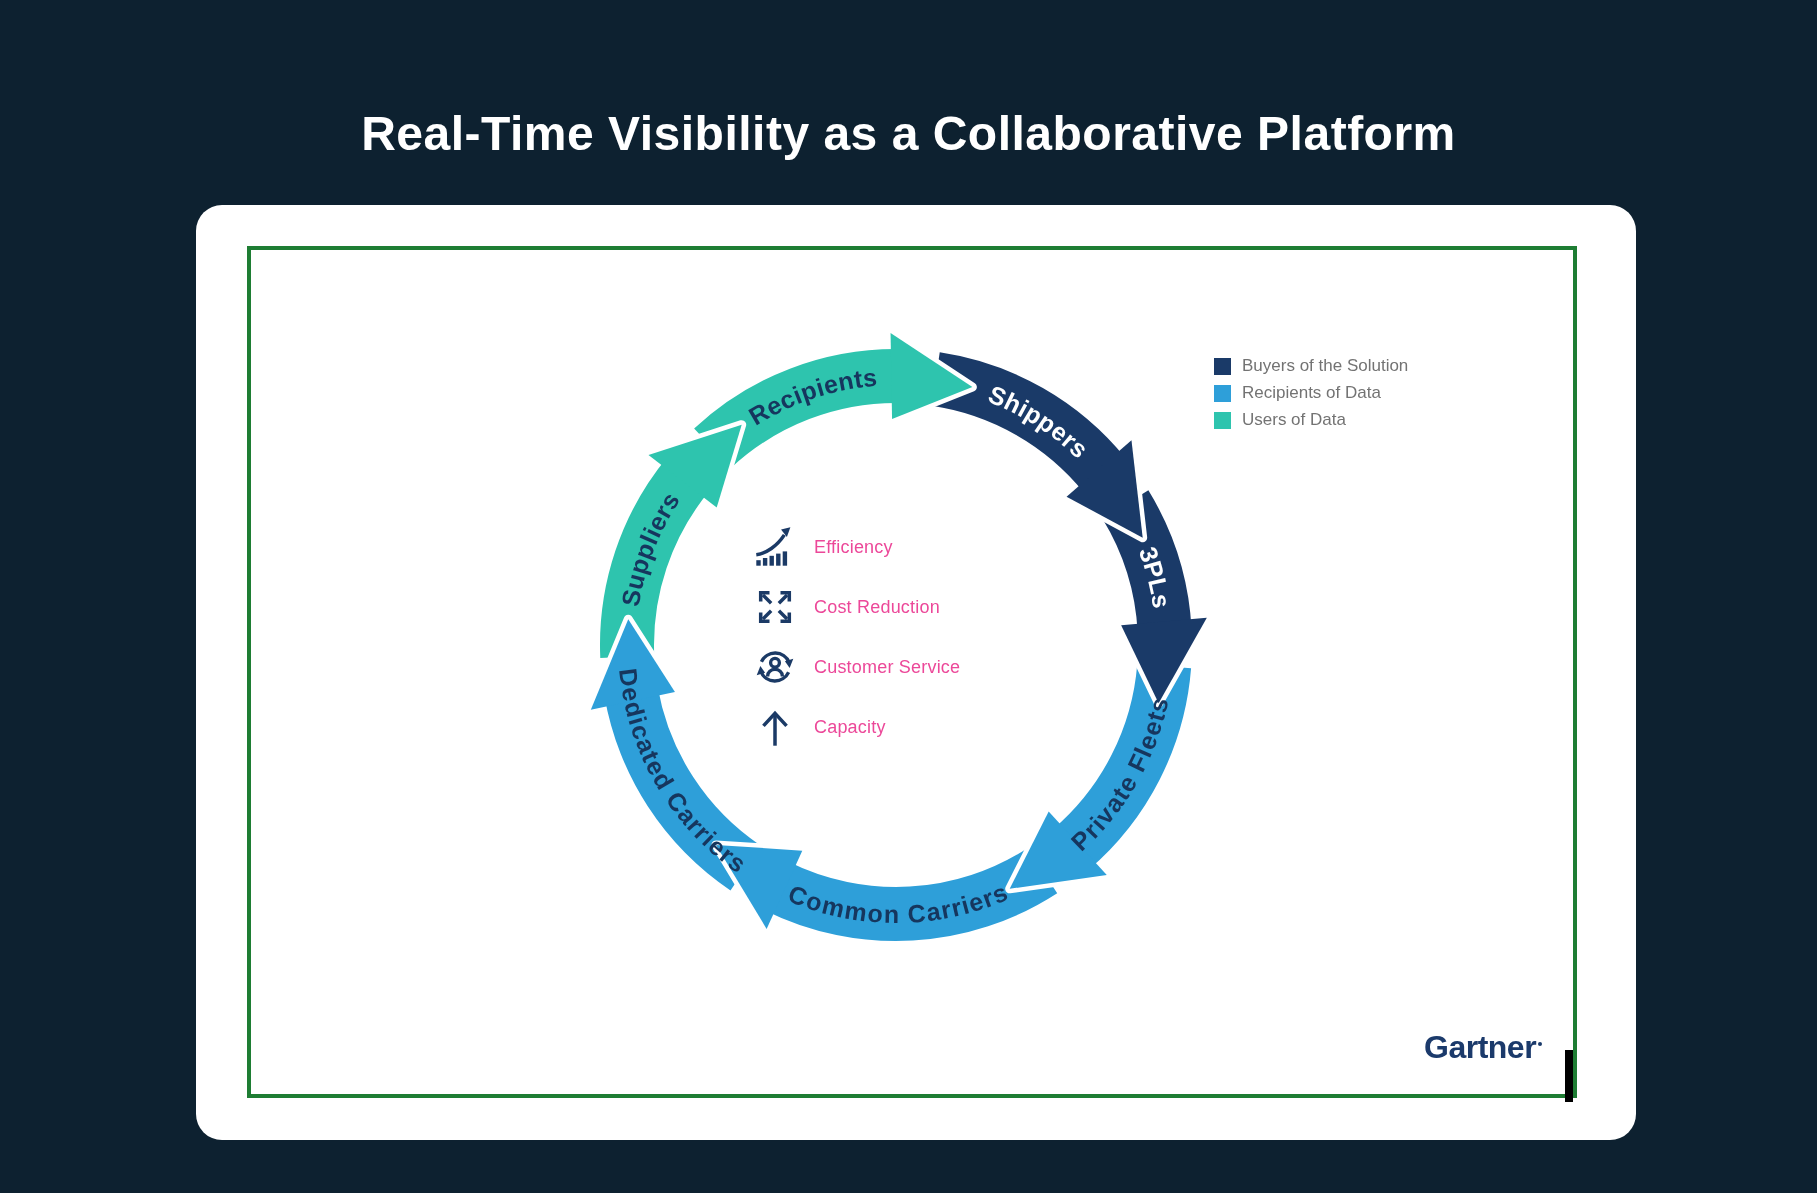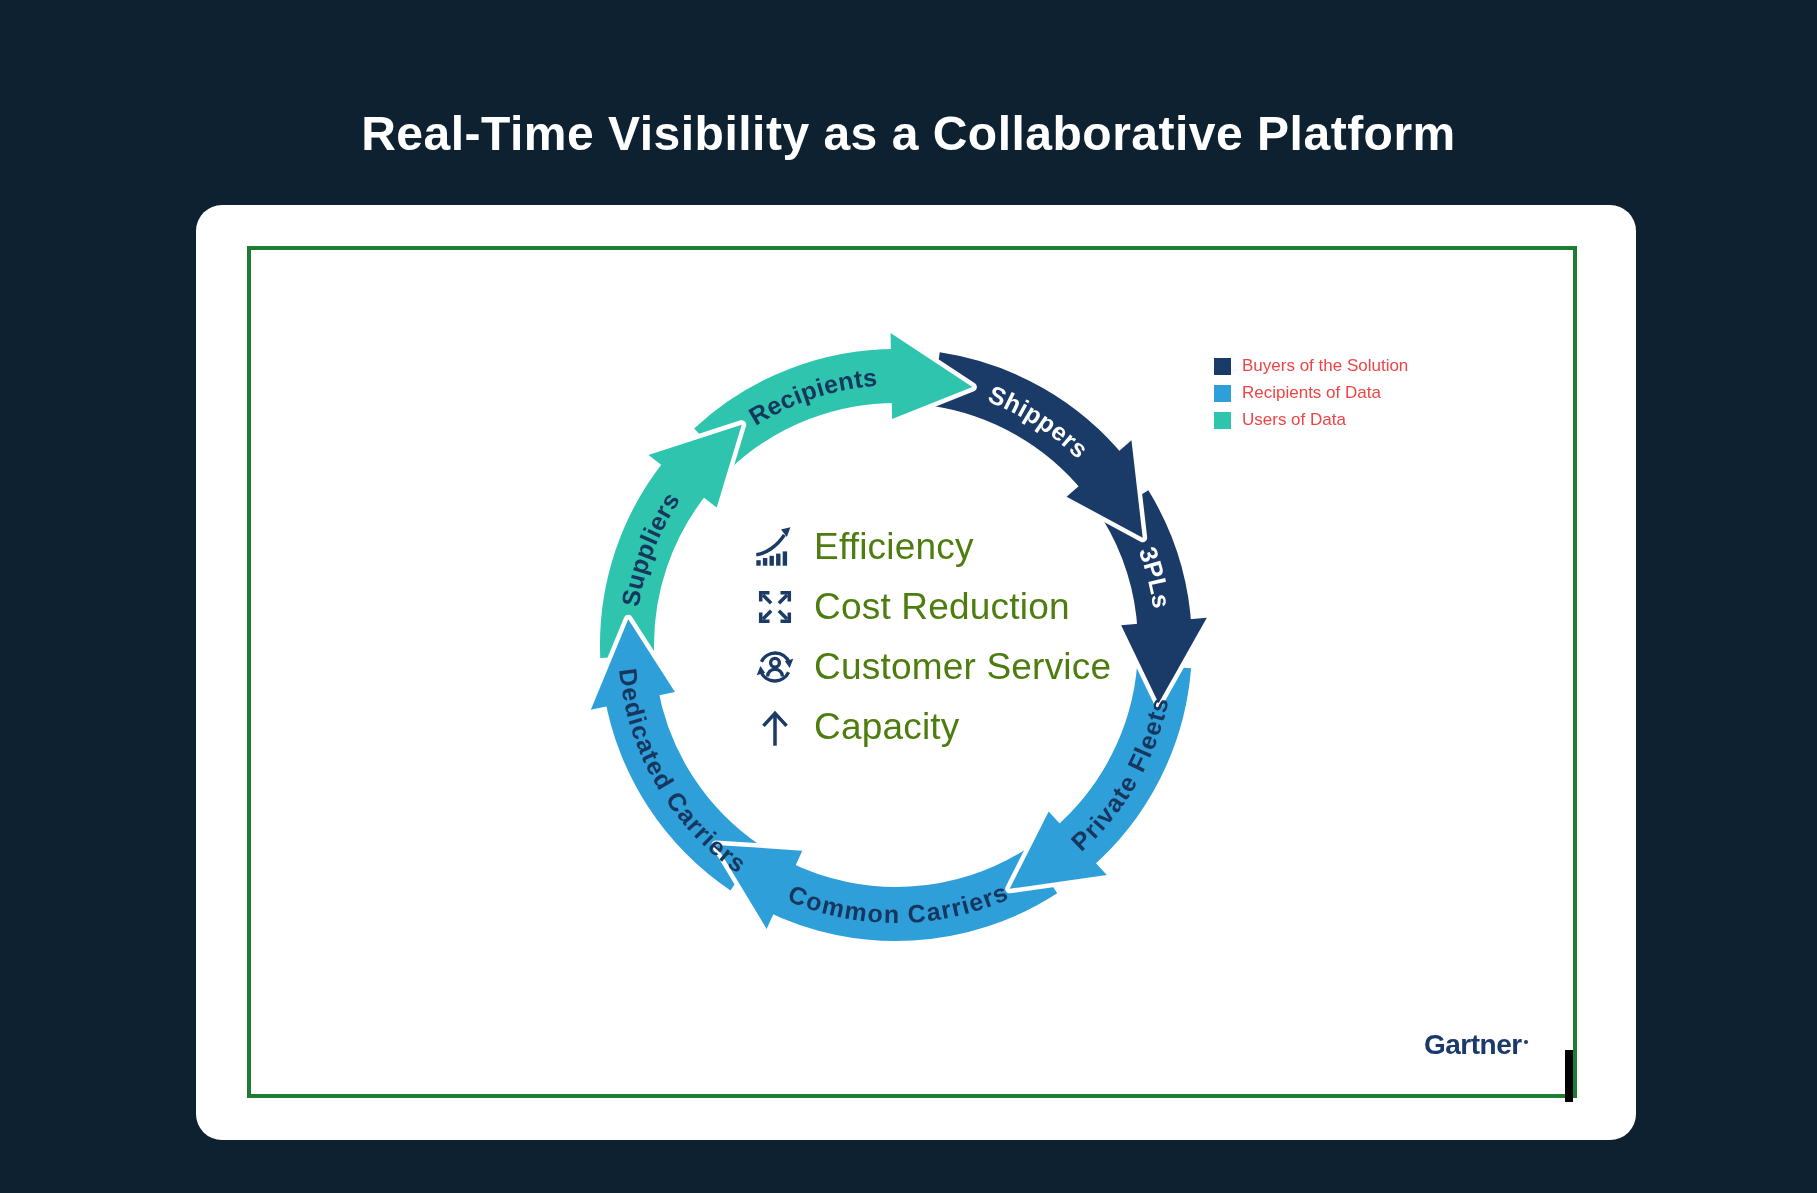--- a/index.html
+++ b/index.html
@@ -43,44 +43,44 @@
     left: 556px; top: 312px;
   }
   .center-item {
     display: flex;
     align-items: center;
     gap: 16px;
     height: 60px;
   }
   .bicon { width: 46px; height: 44px; flex: 0 0 auto; }
   .blabel {
-    font-size: 37px;
-    color: #4d7c0f;
+    font-size: 18px;
+    color: #ec4899;
     letter-spacing: 0.2px;
   }
   .legend {
     position: absolute;
     left: 1018px; top: 152px;
   }
   .legend-row {
     display: flex;
     align-items: center;
     gap: 11px;
     margin-bottom: 9px;
     height: 18px;
   }
   .sw { width: 17px; height: 17px; display: inline-block; }
   .legend-label {
     font-size: 17px;
-    color: #ef4444;
+    color: #737373;
   }
   .gartner {
     position: absolute;
     left: 1228px; top: 824px;
-    font-size: 28px;
+    font-size: 32px;
     font-weight: 700;
     color: #1B3A6B;
     letter-spacing: -0.5px;
     display: flex;
     align-items: center;
   }
   .reg-dot {
     width: 4px; height: 4px;
     background: #1B3A6B;
     border-radius: 50%;

